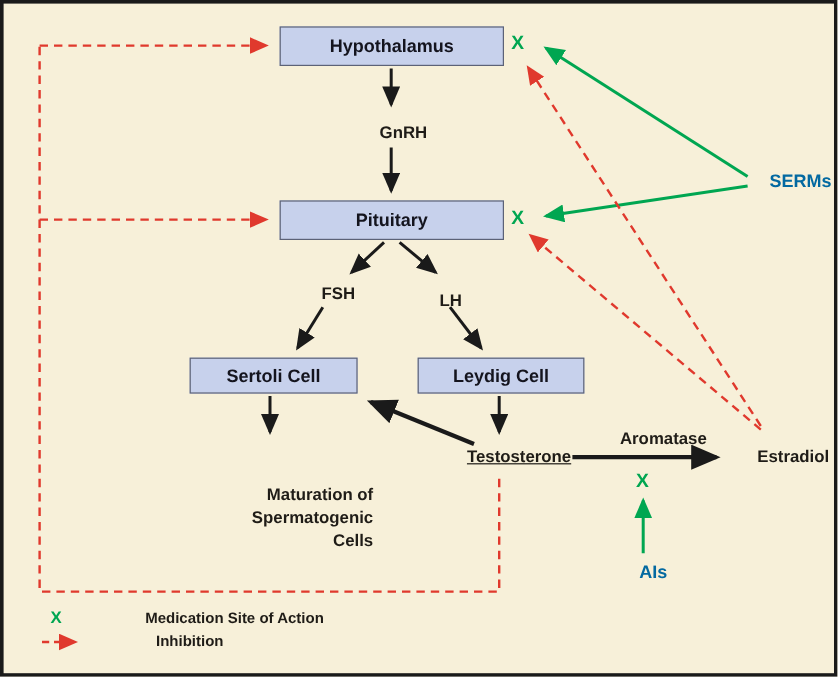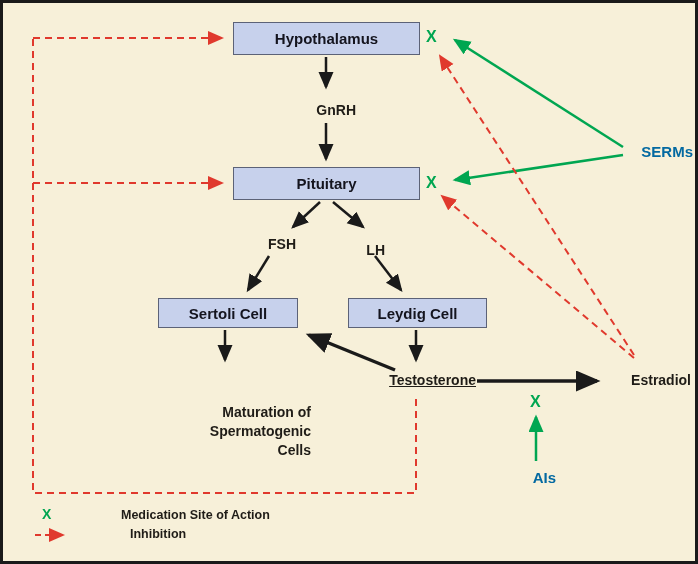--- a/index.html
+++ b/index.html
@@ -87,20 +87,21 @@
   <div class="xmark" style="left:423px;top:171px;">X</div>
   <div class="xmark" style="left:527px;top:390px;">X</div>
 
   <div class="lbl" style="left:293px;top:99px;width:60px;">GnRH</div>
   <div class="lbl" style="left:253px;top:233px;width:40px;">FSH</div>
   <div class="lbl" style="left:346px;top:239px;width:36px;">LH</div>
   <div class="lbl multiline" style="left:138px;top:368px;width:170px;">Maturation of
 Spermatogenic
 Cells</div>
   <div class="lbl" style="left:353px;top:369px;width:120px;text-decoration:underline;">Testosterone</div>
+  <div class="lbl" style="left:486px;top:354px;width:100px;">Aromatase</div>
   <div class="lbl" style="left:598px;top:369px;width:90px;">Estradiol</div>
   <div class="lbl green" style="left:616px;top:140px;width:74px;font-size:15px;">SERMs</div>
   <div class="lbl green" style="left:513px;top:466px;width:40px;font-size:15px;">AIs</div>
 
   <div class="xmark" style="left:39px;top:503px;font-size:14px;">X</div>
   <div class="abs legend-text" style="left:74px;top:505px;">Medication Site of Action</div>
   <div class="abs legend-text" style="left:83px;top:524px;">Inhibition</div>
 
 </div>
 

